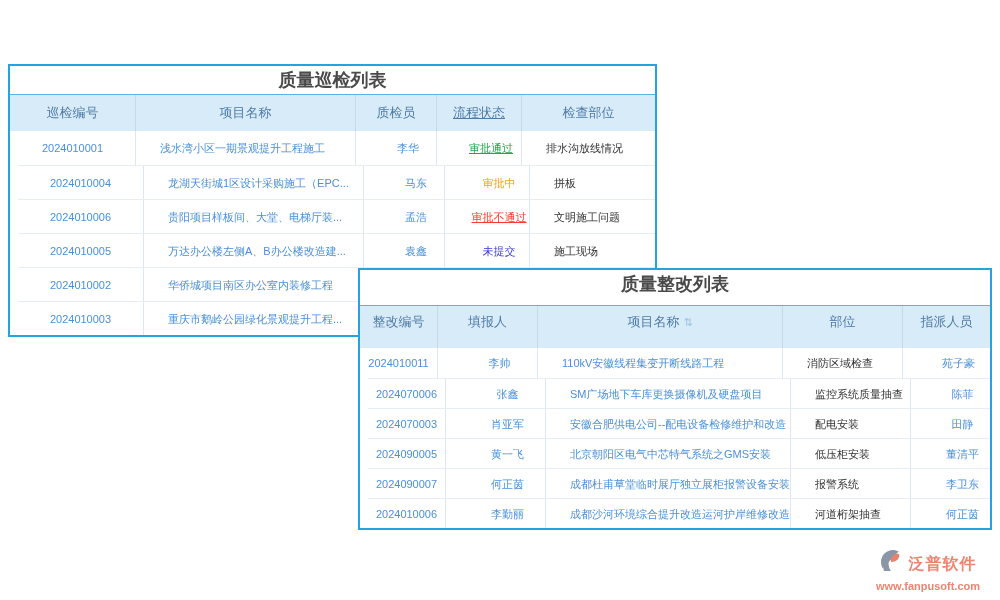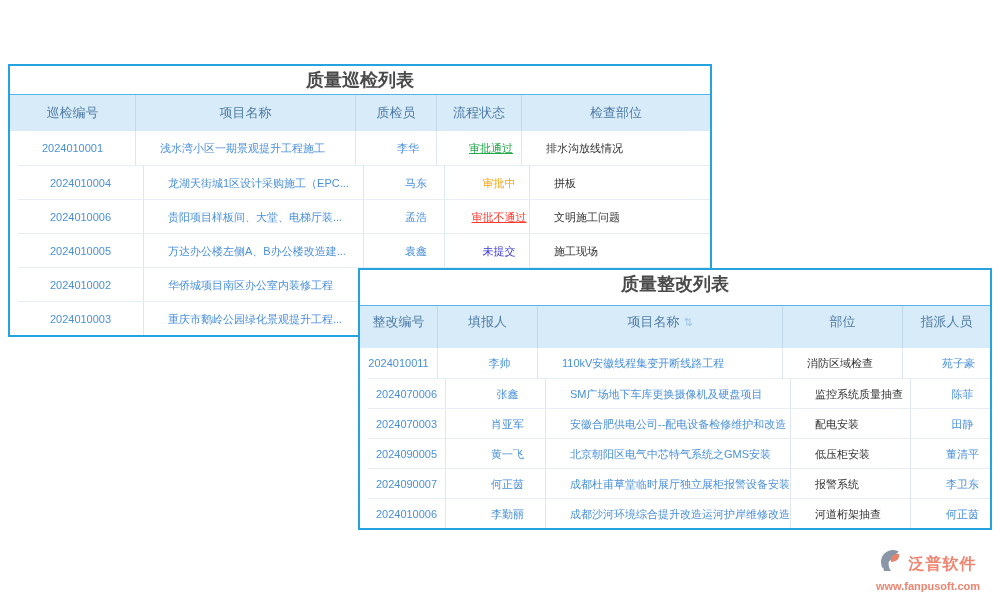--- a/index.html
+++ b/index.html
@@ -1,19 +1,19 @@
 <!DOCTYPE html>
 <html><head>
 <meta charset="utf-8">
 <style>
   * { margin:0; padding:0; box-sizing:border-box; }
   html,body { width:1000px; height:600px; background:#ffffff; overflow:hidden;
               font-family:"Liberation Sans","DejaVu Sans",sans-serif; }
   .panel { position:absolute; background:#ffffff; border:2px solid #25a3de; }
-  #inspection-panel { left:8px; top:64px; width:704px; z-index:1; }
+  #inspection-panel { left:8px; top:64px; width:649px; z-index:1; }
   #rectification-panel { left:358px; top:268px; width:634px; z-index:2; }
 
   .tbl-title { text-align:center; font-weight:bold; color:#4a4a4a; font-size:18px;
                background:#ffffff; border-bottom:1px solid #57b4e6; }
   #inspection-panel .tbl-title { height:29px; line-height:29px; }
   #rectification-panel .tbl-title { height:36px; line-height:29px; }
 
   .hdr-row { display:flex; background:#d8ebf9; color:#4e7ba6; font-size:13px; }
   #inspection-panel .hdr-row { height:36px; line-height:36px; }
   #rectification-panel .hdr-row { height:42px; line-height:32px; }
@@ -22,21 +22,21 @@
 
   .body-row { display:flex; background:#ffffff; font-size:11px;justify-content:flex-end; }
   .body-row + .body-row { border-top:1px solid #e6edf5;margin-left:8px; }
   #inspection-panel .body-row { height:34px; line-height:34px; }
   #rectification-panel .body-row { height:30px; line-height:30px; }
   .cell { overflow:hidden; white-space:nowrap; }
   .cell + .cell { border-left:1px solid #dde7f1;padding-left:24px; }
 
   
   .i-c1 { width:125px; } .i-c2 { width:220px; } .i-c3 { width:81px; }
-  .i-c4 { width:85px; }  .i-c5 { flex:1; }
+  .i-c4 { width:85px;text-decoration:underline; }  .i-c5 { flex:1; }
   
   .r-c1 { width:77px; } .r-c2 { width:100px; } .r-c3 { width:245px; }
   .r-c4 { width:120px; } .r-c5 { flex:1; }
 
   .t-center { text-align:center; }
   .t-left   { text-align:left; padding-left:14px; padding-right:6px; }
   .link     { color:#4a90d9; }
   .plain    { color:#333333; }
 
   .status { display:inline-block; }

